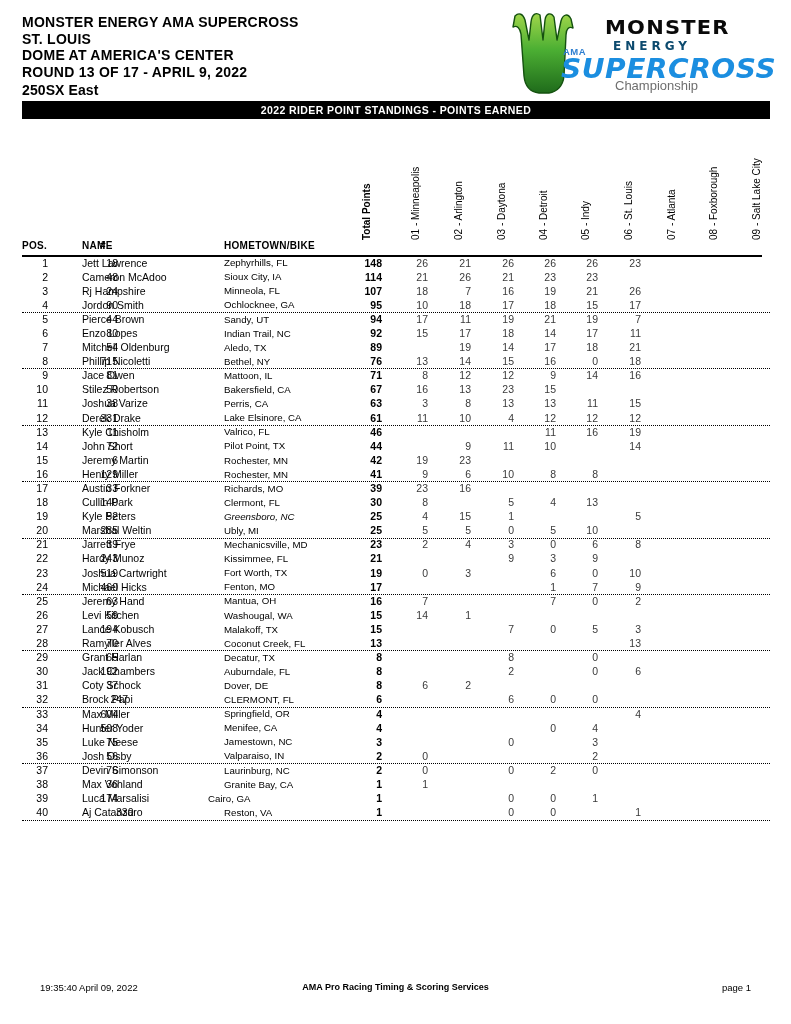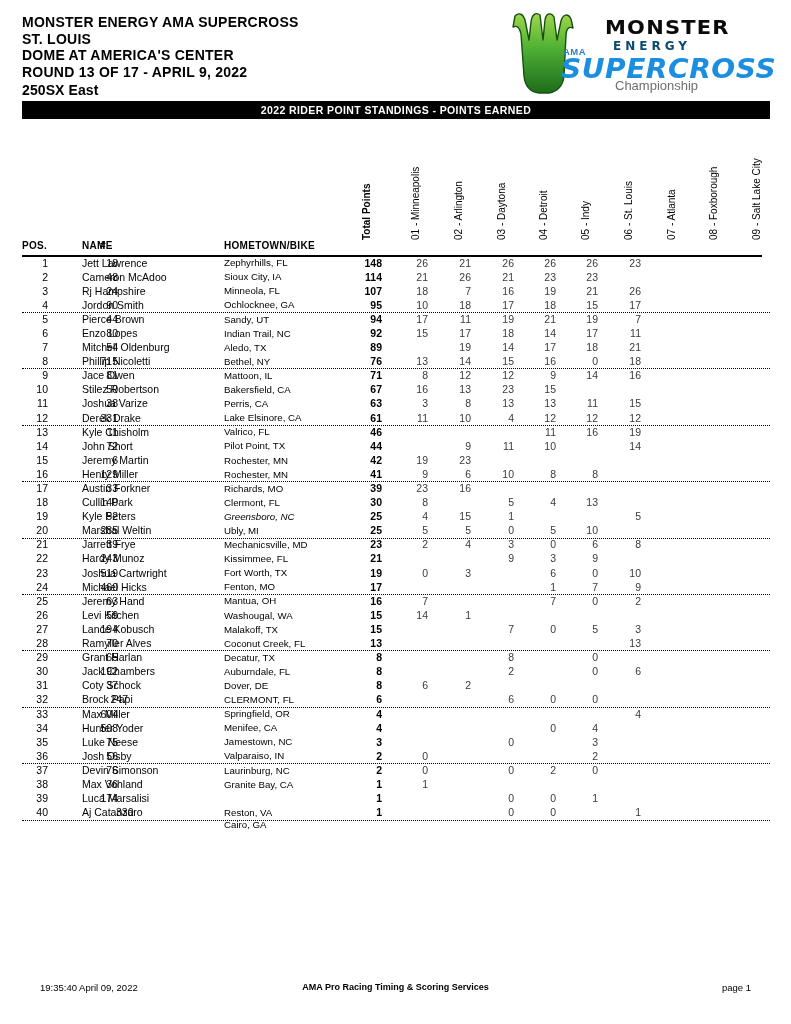--- a/index.html
+++ b/index.html
@@ -694,21 +694,21 @@
         <div class="c num" style="left: 88px;">36</div>
         <div class="c name" style="left: 82px;">Max Vohland</div>
         <div class="c town" style="left: 224px;">Granite Bay, CA</div>
         <div class="c tot" style="left: 356px;">1</div>
         <div class="c rc" style="left: 404px;">1</div>
       </div>
       <div class="row">
         <div class="c pos" style="left: 22px;">39</div>
         <div class="c num" style="left: 88px;">174</div>
         <div class="c name" style="left: 82px;">Luca Marsalisi</div>
-        <div class="c town" style="left: 224px; margin-top: 26px;">Cairo, GA</div>
+        <div class="c town" style="left: 208px;">Cairo, GA</div>
         <div class="c tot" style="left: 356px;">1</div>
         <div class="c rc" style="left: 490px;">0</div>
         <div class="c rc" style="left: 532px;">0</div>
         <div class="c rc" style="left: 574px;">1</div>
       </div>
       <div class="row">
         <div class="c pos" style="left: 22px;">40</div>
         <div class="c num" style="left: 88px; padding-left: 28px;">330</div>
         <div class="c name" style="left: 82px;">Aj Catanzaro</div>
         <div class="c town" style="left: 224px;">Reston, VA</div>

